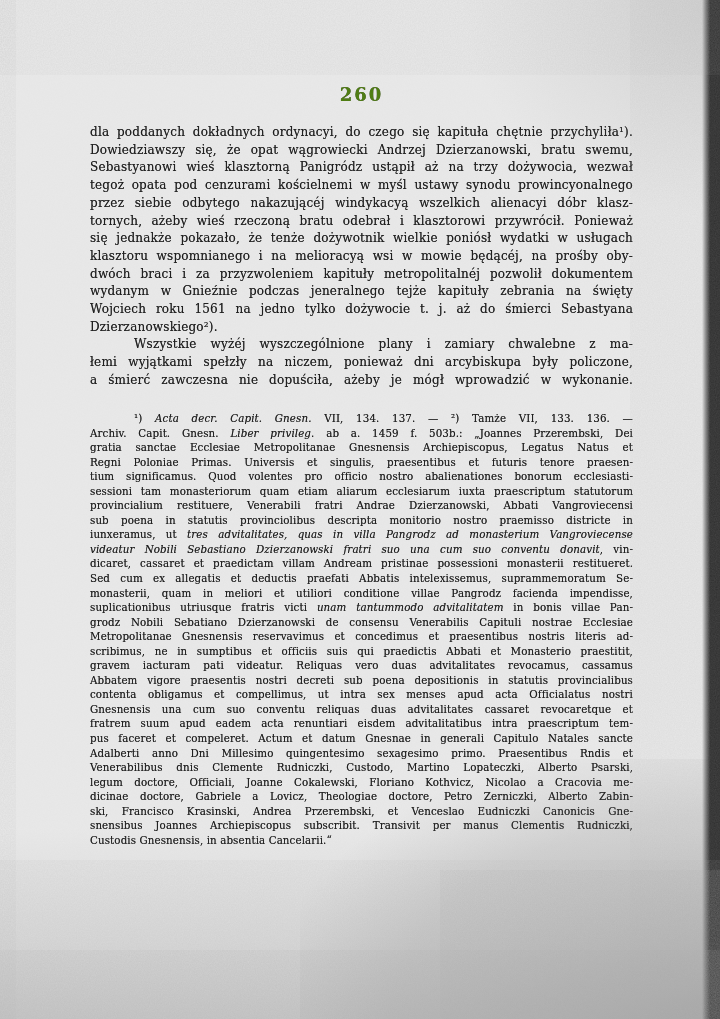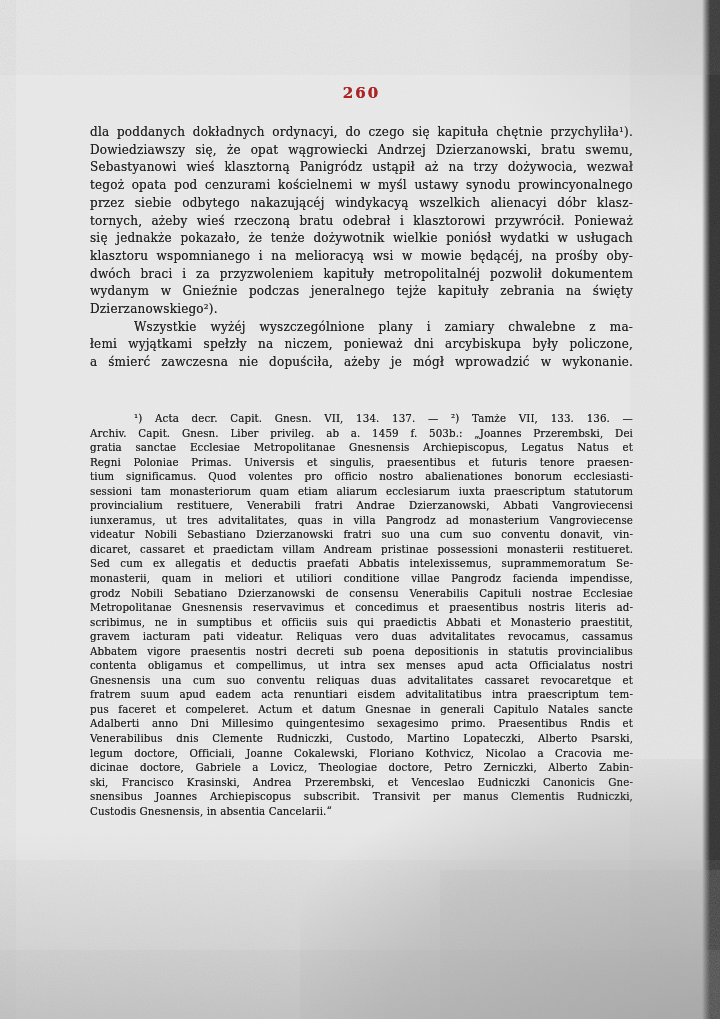--- a/index.html
+++ b/index.html
@@ -4,33 +4,33 @@
 <style>
   html,body{margin:0;padding:0;}
   body{
     width:720px;height:1019px;position:relative;overflow:hidden;
     background:#e9e9e9;
     font-family:"DejaVu Serif","Liberation Serif",serif;
   }
   .page{position:absolute;inset:0;}
   .pageno{
     position:absolute;top:84px;left:90px;width:543px;
-    text-align:center;font-size:15px;font-weight:700;letter-spacing:2px;
-    color:#b91c1c;text-shadow:0 0 .4px rgba(0,0,0,.65);
+    text-align:center;font-size:18px;font-weight:700;letter-spacing:2px;
+    color:#4d7c0f;text-shadow:0 0 .4px rgba(0,0,0,.65);
   }
   .textblock{
     position:absolute;left:90px;width:543px;color:#1c1c1c;
     text-shadow:0 0 .4px rgba(0,0,0,.6);
   }
   #main-text{top:124px;font-size:12px;line-height:17.7px;letter-spacing:.2px;}
   #footnote{top:411px;font-size:10.3px;line-height:14.55px;letter-spacing:.1px;}
   .tline{text-align:justify;text-align-last:justify;}
   .tline.noj{text-align-last:left;}
   .tline.ind{text-indent:44px;}
-  .it{}
+  .it{font-style:italic;}
   
   .right-strip{
     position:absolute;top:0;right:0;width:18px;height:100%;
     background:linear-gradient(to right,rgba(46,46,46,0) 0,rgba(46,46,46,.55) 4px,#2c2c2c 8px);
   }
   .bottom-wash{
     position:absolute;left:0;bottom:0;width:100%;height:190px;pointer-events:none;
     background:linear-gradient(to bottom,rgba(140,140,140,0) 0,rgba(140,140,140,.18) 60%,rgba(125,125,125,.3) 100%);
   }
   .corner-wash{
@@ -54,39 +54,42 @@
       <div class="tline"><span>dla poddanych dokładnych ordynacyi, do czego się kapituła chętnie przychyliła¹).</span></div>
       <div class="tline"><span>Dowiedziawszy się, że opat wągrowiecki Andrzej Dzierzanowski, bratu swemu,</span></div>
       <div class="tline"><span>Sebastyanowi wieś klasztorną Panigródz ustąpił aż na trzy dożywocia, wezwał</span></div>
       <div class="tline"><span>tegoż opata pod cenzurami kościelnemi w myśl ustawy synodu prowincyonalnego</span></div>
       <div class="tline"><span>przez siebie odbytego nakazującéj windykacyą wszelkich alienacyi dóbr klasz-</span></div>
       <div class="tline"><span>tornych, ażeby wieś rzeczoną bratu odebrał i klasztorowi przywrócił.  Ponieważ</span></div>
       <div class="tline"><span>się jednakże pokazało, że tenże dożywotnik wielkie poniósł wydatki w usługach</span></div>
       <div class="tline"><span>klasztoru wspomnianego i na melioracyą wsi w mowie będącéj, na prośby oby-</span></div>
       <div class="tline"><span>dwóch braci i za przyzwoleniem kapituły metropolitalnéj pozwolił dokumentem</span></div>
       <div class="tline"><span>wydanym w Gnieźnie podczas jeneralnego tejże kapituły zebrania  na  święty</span></div>
+      <div class="tline"><span>Wojciech roku 1561 na jedno tylko dożywocie t. j. aż do śmierci Sebastyana</span></div>
       <div class="tline noj"><span>Dzierzanowskiego²).</span></div>
       <div class="tline ind"><span>Wszystkie wyżéj wyszczególnione plany i zamiary chwalebne z ma-</span></div>
       <div class="tline"><span>łemi wyjątkami spełzły na niczem, ponieważ dni arcybiskupa były policzone,</span></div>
       <div class="tline"><span>a śmierć zawczesna nie dopuściła, ażeby je mógł wprowadzić w wykonanie.</span></div>
     </div>
 
   <div id="footnote" class="textblock">
       <div class="tline ind"><span>¹) </span><span class="it">Acta decr. Capit. Gnesn.</span><span> VII, 134. 137. — ²) Tamże VII, 133. 136. —</span></div>
       <div class="tline"><span>Archiv. Capit. Gnesn. </span><span class="it">Liber privileg.</span><span> ab a. 1459 f. 503b.: „Joannes Przerembski, Dei</span></div>
       <div class="tline"><span>gratia sanctae Ecclesiae Metropolitanae Gnesnensis Archiepiscopus, Legatus Natus et</span></div>
       <div class="tline"><span>Regni Poloniae Primas.  Universis et singulis, praesentibus et futuris tenore praesen-</span></div>
       <div class="tline"><span>tium significamus.  Quod volentes pro officio nostro abalienationes bonorum ecclesiasti-</span></div>
       <div class="tline"><span>sessioni tam monasteriorum quam etiam aliarum ecclesiarum iuxta praescriptum statutorum</span></div>
       <div class="tline"><span>provincialium restituere, Venerabili fratri Andrae Dzierzanowski, Abbati Vangroviecensi</span></div>
+      <div class="tline"><span>sub poena in statutis provinciolibus descripta monitorio nostro praemisso districte in</span></div>
       <div class="tline"><span>iunxeramus, ut </span><span class="it">tres advitalitates, quas in villa Pangrodz ad monasterium Vangroviecense</span></div>
       <div class="tline"><span class="it">videatur Nobili Sebastiano Dzierzanowski fratri suo una cum suo conventu donavit</span><span>, vin-</span></div>
       <div class="tline"><span>dicaret, cassaret et praedictam villam Andream pristinae possessioni monasterii restitueret.</span></div>
       <div class="tline"><span>Sed cum ex allegatis et deductis praefati Abbatis intelexissemus, suprammemoratum Se-</span></div>
       <div class="tline"><span>monasterii, quam in meliori et utiliori conditione villae Pangrodz facienda impendisse,</span></div>
+      <div class="tline"><span>suplicationibus utriusque fratris victi </span><span class="it">unam tantummodo advitalitatem</span><span> in bonis villae Pan-</span></div>
       <div class="tline"><span>grodz Nobili Sebatiano Dzierzanowski de consensu Venerabilis Capituli nostrae Ecclesiae</span></div>
       <div class="tline"><span>Metropolitanae Gnesnensis reservavimus et concedimus et praesentibus nostris literis ad-</span></div>
       <div class="tline"><span>scribimus, ne in sumptibus et officiis suis qui praedictis Abbati et Monasterio praestitit,</span></div>
       <div class="tline"><span>gravem iacturam pati videatur.  Reliquas vero duas advitalitates revocamus, cassamus</span></div>
       <div class="tline"><span>Abbatem vigore praesentis nostri decreti sub poena depositionis in statutis provincialibus</span></div>
       <div class="tline"><span>contenta obligamus et compellimus, ut intra sex menses apud acta Officialatus nostri</span></div>
       <div class="tline"><span>Gnesnensis una cum suo conventu reliquas duas advitalitates cassaret revocaretque et</span></div>
       <div class="tline"><span>fratrem suum apud eadem acta renuntiari eisdem advitalitatibus intra praescriptum tem-</span></div>
       <div class="tline"><span>pus faceret et compeleret.  Actum et datum Gnesnae in generali Capitulo Natales sancte</span></div>
       <div class="tline"><span>Adalberti anno Dni Millesimo quingentesimo sexagesimo primo.  Praesentibus Rndis et</span></div>

